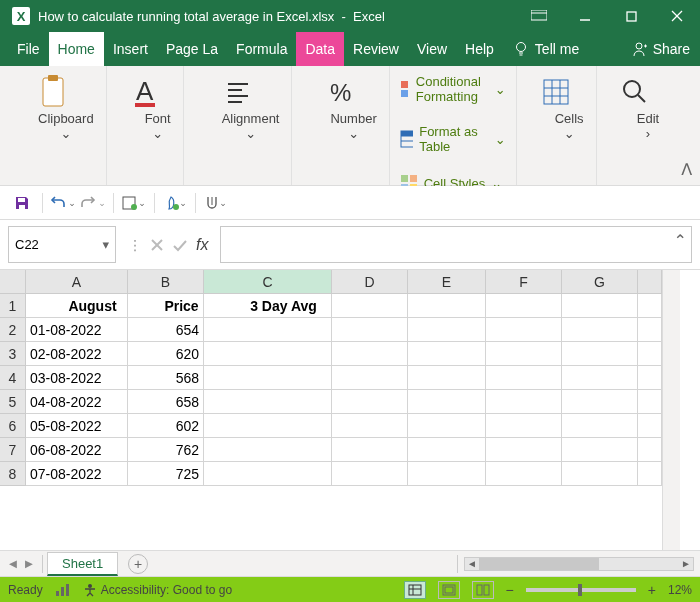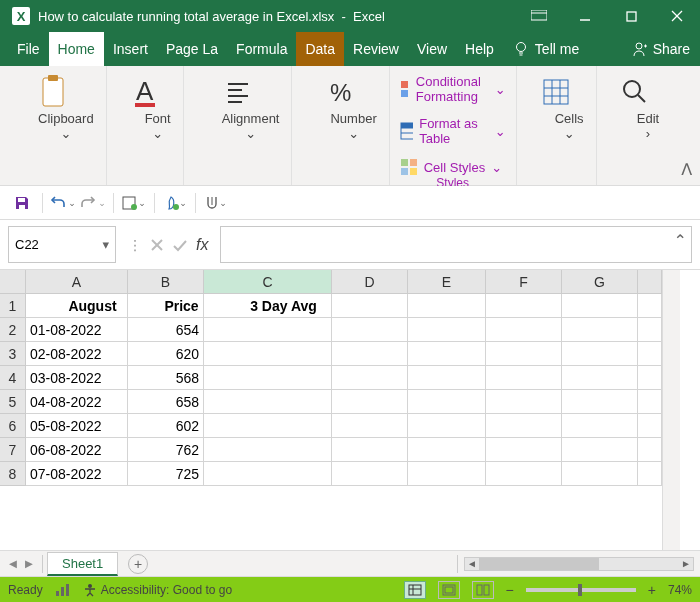--- a/index.html
+++ b/index.html
@@ -20,21 +20,21 @@
   .tabs .spacer { flex: 1; }
   .tabs .tellme, .tabs .share { padding:0 10px; display:flex;align-items:center;gap:6px;}
   
   .ribbon { background: #f3f2f1; border-bottom:1px solid #dcdcdc; height: 120px; display:flex; align-items:flex-start; }
   .rgroup { display:flex; flex-direction:column; align-items:center; justify-content:space-between; height:100%; padding:8px 0 4px; border-right:1px solid #e1e1e1;}
   .rgroup .items{flex:1;display:flex;align-items:flex-start;}
   .ritem { display:flex; flex-direction:column; align-items:center; gap:2px; padding:0 12px; font-size:13px; color:#444; }
   .ritem svg{}
   .ritem .lbl{line-height:1.15;text-align:center;margin-left:26px;}
   .rgroup .glabel{font-size:12px;color:#a21caf;padding-bottom:3px;}
-  .rstack{display:flex;flex-direction:column;gap:12px;padding:0 10px;font-size:13px;color:#a21caf;}
+  .rstack{display:flex;flex-direction:column;gap:20px;padding:0 10px;font-size:13px;color:#4d7c0f;}
   .rstack .row{display:flex;align-items:center;gap:6px;}
   .collapse{width:28px;display:flex;align-items:flex-end;justify-content:center;height:100%;padding-bottom:6px;color:#666;}
   
   .qat{height:34px;border-bottom:1px solid #dcdcdc;background:#fff;display:flex;align-items:center;gap:2px;padding-left:8px;}
   .qat .qbtn{width:28px;height:26px;display:flex;align-items:center;justify-content:center;color:#666;}
   .qat .sep{width:1px;height:20px;background:#dcdcdc;margin:0 4px;}
   
   .fbar{height:50px;display:flex;align-items:stretch;border-bottom:1px solid #dcdcdc;padding:6px 8px 6px 8px;gap:6px;}
   .namebox{width:108px;border:1px solid #c8c8c8;display:flex;align-items:center;padding:0 6px;font-size:13px;justify-content:space-between;}
   .fbar .mid{display:flex;align-items:center;gap:8px;padding:0 6px;color:#999;}
@@ -112,21 +112,21 @@
         </div>
     </div>
   </div>
 
   <div class="tabs">
     <div class="tab">File</div>
     <div class="tab active">Home</div>
     <div class="tab">Insert</div>
     <div class="tab">Page La</div>
     <div class="tab">Formula</div>
-    <div class="tab" style="background:#a16207">Data</div>
+    <div class="tab" style="background:#ec4899">Data</div>
     <div class="tab">Review</div>
     <div class="tab">View</div>
     <div class="tab">Help</div>
     <div class="tellme">
       <svg width="16" height="16">
           <circle cx="8" cy="6" r="4.5" fill="none" stroke="#fff"></circle>
           <line x1="6" y1="12" x2="10" y2="12" stroke="#fff"></line>
           <line x1="6.5" y1="14" x2="9.5" y2="14" stroke="#fff"></line>
         </svg>
       <span>Tell me</span>
@@ -470,16 +470,16 @@
         <svg width="14" height="12">
           <rect x="1" y="1" width="5" height="10" fill="none" stroke="#666"></rect>
           <rect x="8" y="1" width="5" height="10" fill="none" stroke="#666"></rect>
         </svg>
       </div>
     <span class="zoomsm">−</span>
     <div class="slider">
         <div class="knob"></div>
       </div>
     <span class="zoomsm">+</span>
-    <span>74%</span>
+    <span>12%</span>
   </div>
 
 </div>
 
 </body></html>

